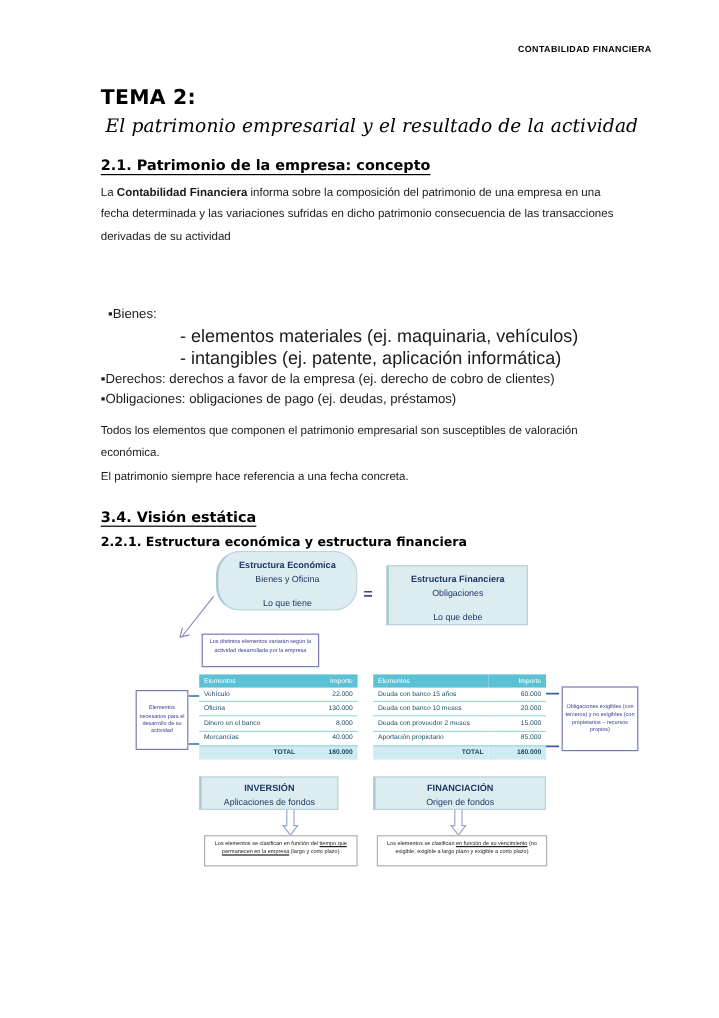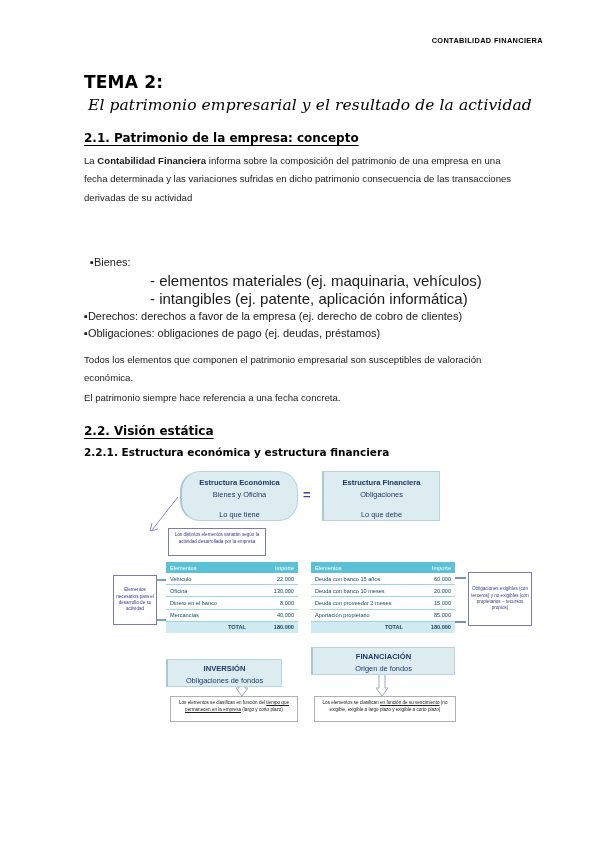--- a/index.html
+++ b/index.html
@@ -181,41 +181,41 @@
   <div class="indent" style="left:150px; top:272px;">- elementos materiales (ej. maquinaria, vehículos)</div>
   <div class="indent" style="left:150px; top:290px;">- intangibles (ej. patente, aplicación informática)</div>
 
   <div class="bullet" style="left:84px; top:308px;"><span>▪</span><span>Derechos: derechos a favor de la empresa (ej. derecho de cobro de clientes)</span></div>
 
   <div class="bullet" style="left:84px; top:325px;"><span>▪</span><span>Obligaciones: obligaciones de pago (ej. deudas, préstamos)</span></div>
 
   <div class="para" style="top:351px;">Todos los elementos que componen el patrimonio empresarial son susceptibles de valoración económica.</div>
   <div class="para" style="top:389px;">El patrimonio siempre hace referencia a una fecha concreta.</div>
 
-  <div class="h2" style="top:424px;">2.2. Visión estática</div>
+  <div class="h2" style="top:424px;">3.4. Visión estática</div>
   <div class="h3" style="top:446px;">2.2.1. Estructura económica y estructura financiera</div>
 
   <div class="diagram">
 
     <svg class="overlay" viewBox="0 0 599 848">
 
       <line x1="178" y1="497" x2="152" y2="530" stroke="#8a8ac0" stroke-width="1"></line>
       <polyline points="158,529 150,531 152,523" fill="none" stroke="#8a8ac0" stroke-width="1"></polyline>
 
       <line x1="157" y1="580" x2="166" y2="580" stroke="#3f7fa0" stroke-width="1.4"></line>
       <line x1="157" y1="620" x2="166" y2="620" stroke="#3f7fa0" stroke-width="1.4"></line>
 
       <line x1="455" y1="578" x2="466" y2="578" stroke="#3f5fa0" stroke-width="1.4"></line>
       <line x1="455" y1="622" x2="466" y2="622" stroke="#3f5fa0" stroke-width="1.4"></line>
 
       <polygon points="228,679 248,679 248,676 256,682 248,688 248,685 228,685" fill="#ffffff" stroke="#9aa8c8" stroke-width="1" transform="rotate(90 242 682)"></polygon>
       <polygon points="368,679 388,679 388,676 396,682 388,688 388,685 368,685" fill="#ffffff" stroke="#9aa8c8" stroke-width="1" transform="rotate(90 382 682)"></polygon>
     </svg>
 
-    <div class="blue-box" style="left:180px; top:471px; width:118px; height:50px;border-radius:20px;">
+    <div class="blue-box" style="left:180px; top:459px; width:118px; height:50px;border-radius:20px;">
       <div class="bb-title">Estructura Económica</div>
       <div class="bb-line">Bienes y Oficina</div>
       <div class="bb-foot">Lo que tiene</div>
     </div>
 
     <div class="eq-sign" style="left:303px; top:487px;">=</div>
 
     <div class="blue-box" style="left:322px; top:471px; width:118px; height:50px;">
       <div class="bb-title">Estructura Financiera</div>
       <div class="bb-line">Obligaciones</div>
@@ -291,23 +291,23 @@
           <td>Aportación propietario</td>
           <td class="num">85.000</td>
         </tr>
         <tr class="total">
           <td class="lbl">TOTAL</td>
           <td class="num">180.000</td>
         </tr>
       </tbody>
     </table>
 
-    <div class="blue-box" style="left:166px; top:647px; width:116px; height:28px;margin-top:12px;">
+    <div class="blue-box" style="left:166px; top:647px; width:116px; height:28px;">
       <div class="bb-title" style="margin-top:4px;">INVERSIÓN</div>
-      <div class="bb-line">Obligaciones de fondos</div>
+      <div class="bb-line">Aplicaciones de fondos</div>
     </div>
 
     <div class="blue-box" style="left:311px; top:647px; width:144px; height:28px;">
       <div class="bb-title" style="margin-top:4px;">FINANCIACIÓN</div>
       <div class="bb-line">Origen de fondos</div>
     </div>
 
     <div class="bottom-note" style="left:170px; top:696px; width:128px; height:26px;"><span>Los elementos se clasifican en función del </span><u>tiempo que permanecen en la empresa</u><span> (largo y corto plazo)</span></div>
 
     <div class="bottom-note" style="left:314px; top:696px; width:142px; height:26px;"><span>Los elementos se clasifican </span><u>en función de su vencimiento</u><span> (no exigible, exigible a largo plazo y exigible a corto plazo)</span></div>

